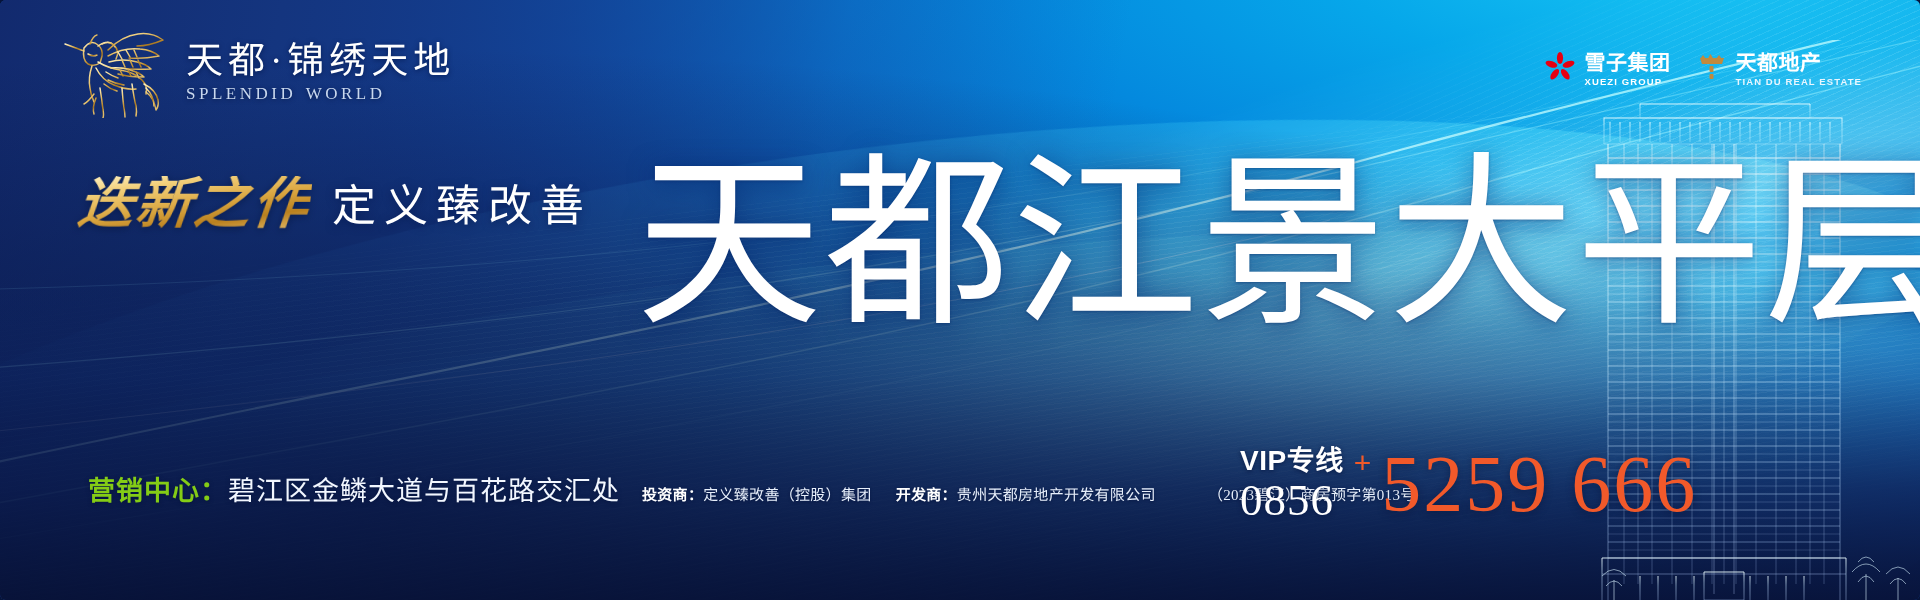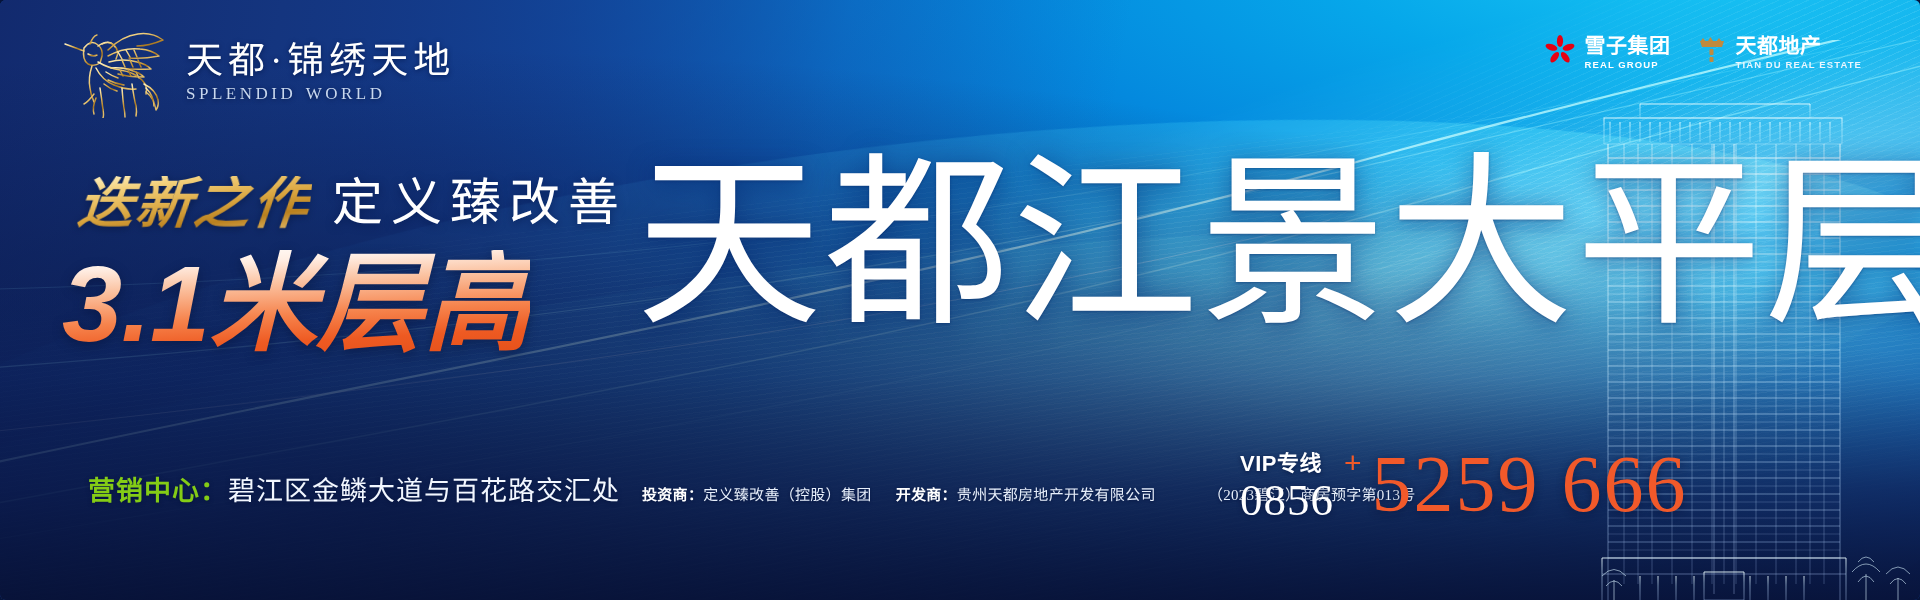--- a/index.html
+++ b/index.html
@@ -83,21 +83,21 @@
     text-shadow:0 1px 5px rgba(0,20,70,.75);
   }
   .logo-en{
     margin-top:0;font-size:24px;letter-spacing:3.5px;
     color:#c9d8ee;font-family:"Liberation Serif","DejaVu Serif",serif;
     font-variant:small-caps;text-transform:lowercase;
     text-shadow:0 1px 4px rgba(0,18,60,.7);
   }
 
   
-  .partners{position:absolute;right:58px;top:34px;display:flex;align-items:center;gap:26px;}
+  .partners{position:absolute;right:58px;top:51px;display:flex;align-items:center;gap:26px;}
   .plogo{display:flex;align-items:center;gap:9px;}
   .pmark{flex:0 0 auto;}
   .ptxt{display:flex;flex-direction:column;line-height:1;}
   .p-cn{font-family:"Liberation Sans","DejaVu Sans",sans-serif;font-weight:700;font-size:21px;color:#ffffff;letter-spacing:.5px;}
   .p-en{margin-top:4px;font-family:"Liberation Sans","DejaVu Sans",sans-serif;font-weight:700;font-size:9.5px;letter-spacing:1.1px;color:#e9f6ff;}
   .p-en.red{color:#ffffff;}
 
   
   .building{position:absolute;right:0;top:96px;width:320px;height:504px;opacity:.95;mix-blend-mode:screen;}
   .building svg{display:block;}
@@ -108,21 +108,21 @@
     font-size:56px;line-height:1;font-weight:700;font-style:italic;
     font-family:"Liberation Serif","DejaVu Serif",serif;
     letter-spacing:2px;
     background:linear-gradient(172deg,#fff2c4 0%,#f2cf7a 22%,#d9a53f 52%,#b9801f 74%,#e8c271 100%);
     -webkit-background-clip:text;background-clip:text;color:transparent;
     -webkit-text-fill-color:transparent;
     filter:drop-shadow(0 2px 4px rgba(0,15,55,.55));
     transform:skewX(-6deg);
   }
   .kicker-white{
-    font-size:51px;line-height:1;letter-spacing:8px;color:#ffffff;
+    font-size:44px;line-height:1;letter-spacing:8px;color:#ffffff;
     font-family:"Liberation Serif","DejaVu Serif",serif;
     text-shadow:0 2px 8px rgba(0,20,70,.6);
     padding-bottom:3px;
   }
 
   .bigorange{
     position:absolute;left:62px;top:250px;
     font-size:108px;line-height:1;font-weight:700;font-style:italic;
     font-family:"Liberation Sans","DejaVu Sans",sans-serif;
     letter-spacing:-1px;
@@ -159,21 +159,21 @@
   }
   .f-small b{font-weight:700;color:#ffffff;text-align:right;}
   .f-gap{display:inline-block;width:16px;}
   .f-gap-lg{display:inline-block;width:44px;}
 
   
   .phone{position:absolute;left:1240px;bottom:78px;display:flex;align-items:flex-end;gap:10px;}
   .ph-left{display:flex;flex-direction:column;line-height:1;}
   .ph-vip{
     font-family:"Liberation Sans","DejaVu Sans",sans-serif;
-    font-weight:700;font-size:22px;color:#ffffff;letter-spacing:.5px;
+    font-weight:700;font-size:28px;color:#ffffff;letter-spacing:.5px;
     text-shadow:0 1px 4px rgba(0,15,55,.7);
   }
   .ph-area{
     margin-top:4px;
     font-family:"Liberation Serif","DejaVu Serif",serif;
     font-size:45px;color:#ffffff;letter-spacing:1px;line-height:.95;
     text-shadow:0 1px 5px rgba(0,15,55,.6);
   }
   .ph-plus{
     font-family:"Liberation Sans","DejaVu Sans",sans-serif;
@@ -325,21 +325,21 @@
             <ellipse cx="16" cy="7" rx="3.1" ry="6.1"></ellipse>
             <ellipse cx="16" cy="7" rx="3.1" ry="6.1" transform="rotate(72 16 16)"></ellipse>
             <ellipse cx="16" cy="7" rx="3.1" ry="6.1" transform="rotate(144 16 16)"></ellipse>
             <ellipse cx="16" cy="7" rx="3.1" ry="6.1" transform="rotate(216 16 16)"></ellipse>
             <ellipse cx="16" cy="7" rx="3.1" ry="6.1" transform="rotate(288 16 16)"></ellipse>
           </g>
         </svg>
       </div>
       <div class="ptxt">
         <div class="p-cn">雪子集团</div>
-        <div class="p-en red">REAL GROUP</div>
+        <div class="p-en red">XUEZI GROUP</div>
       </div>
     </div>
 
     <div class="plogo">
       <div class="pmark">
         <svg width="30" height="32" viewBox="0 0 30 32">
           <g fill="#c08a3e">
             <path d="M3 7 h24 l-2 6 h-20 z"></path>
             <path d="M6 4 l3 4 h-6 z"></path>
             <path d="M13.5 3 l3 5 h-6 z"></path>
@@ -355,21 +355,20 @@
       </div>
     </div>
 
   </div>
 
   <div class="kicker">
     <span class="kicker-gold">迭新之作</span>
     <span class="kicker-white">定义臻改善</span>
   </div>
 
-  <div class="bigorange">3.1米层高</div>
 
   <div class="hero">天都江景大平层</div>
 
   <div class="footer">
     <span class="f-label">营销中心：</span>
     <span class="f-addr">碧江区金鳞大道与百花路交汇处</span>
     <span class="f-small">
       <b>投资商：</b><span>定义臻改善（控股）集团</span>
       <span class="f-gap"></span>
       <b>开发商：</b><span>贵州天都房地产开发有限公司</span>

